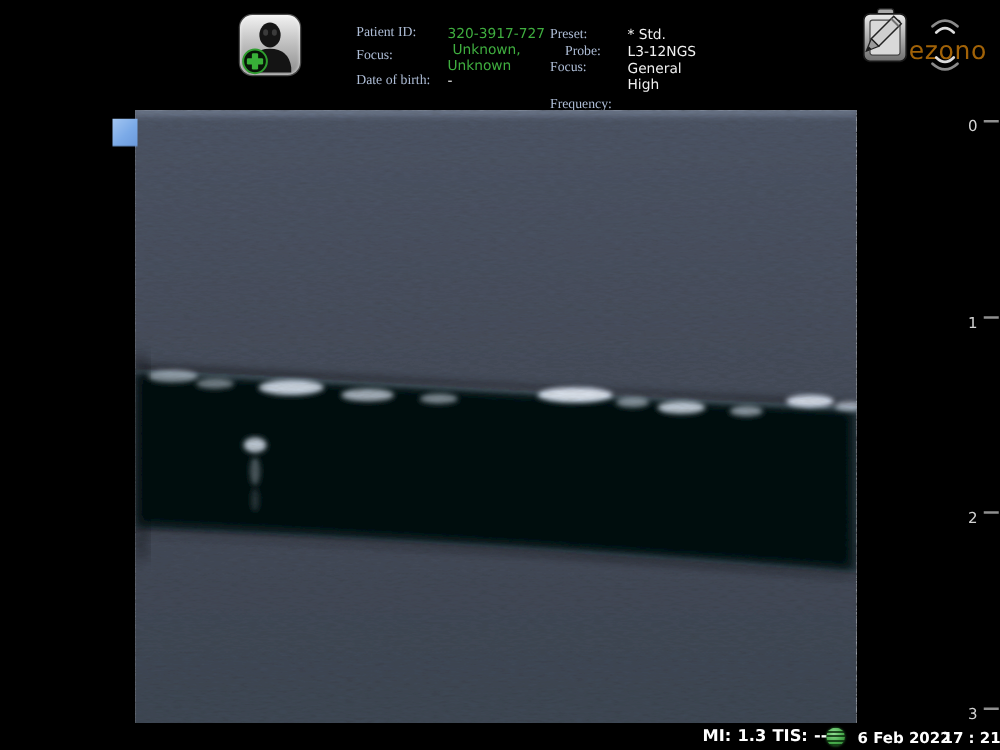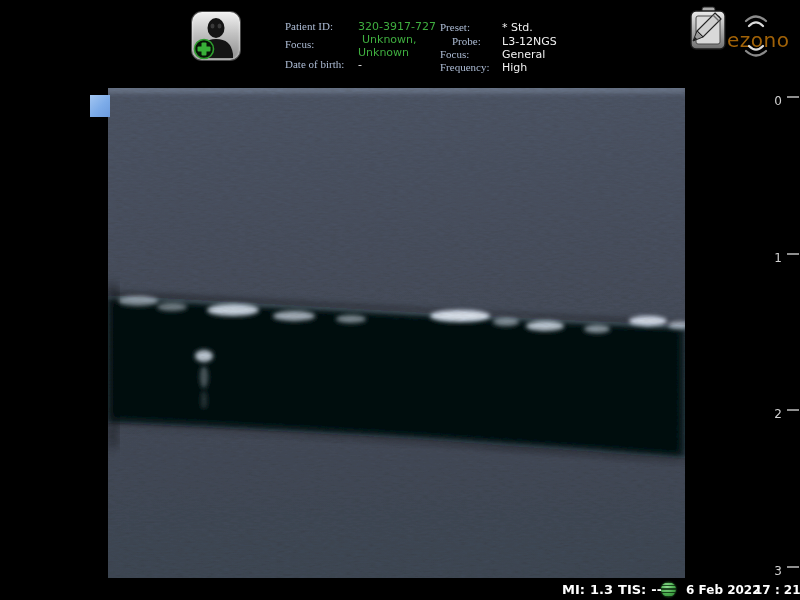--- a/index.html
+++ b/index.html
@@ -72,21 +72,21 @@
 
 <div class="abs lbl" style="left:440px;top:21px;">Preset:</div>
 <div class="abs val-w" style="left:502px;top:21px;">* Std.</div>
 
 <div class="abs lbl" style="left:440px;top:35px;margin-left:12px;">Probe:</div>
 <div class="abs val-w" style="left:502px;top:35px;">L3-12NGS</div>
 
 <div class="abs lbl" style="left:440px;top:48px;">Focus:</div>
 <div class="abs val-w" style="left:502px;top:48px;">General</div>
 
-<div class="abs lbl" style="left:440px;top:61px;text-align:right;">Frequency:</div>
+<div class="abs lbl" style="left:440px;top:77px;text-align:right;">Frequency:</div>
 <div class="abs val-w" style="left:502px;top:61px;">High</div>
 
 <div class="abs clipboard">
   <svg width="40" height="48" viewBox="0 0 40 48">
     <defs>
       <linearGradient id="silver" x1="0" y1="0" x2="0" y2="1">
         <stop offset="0" stop-color="#ececec"></stop>
           <stop offset="1" stop-color="#6f6f6f"></stop>
       </linearGradient>
     </defs>

